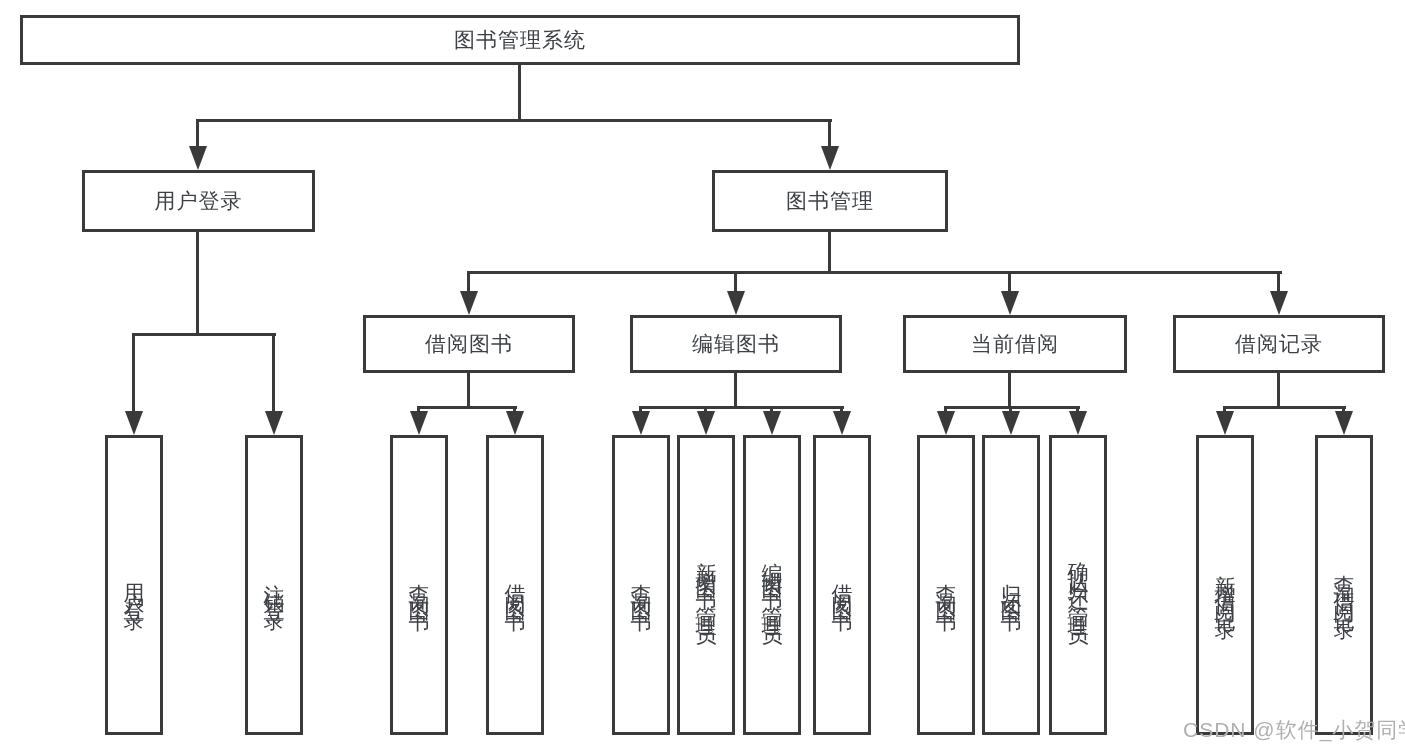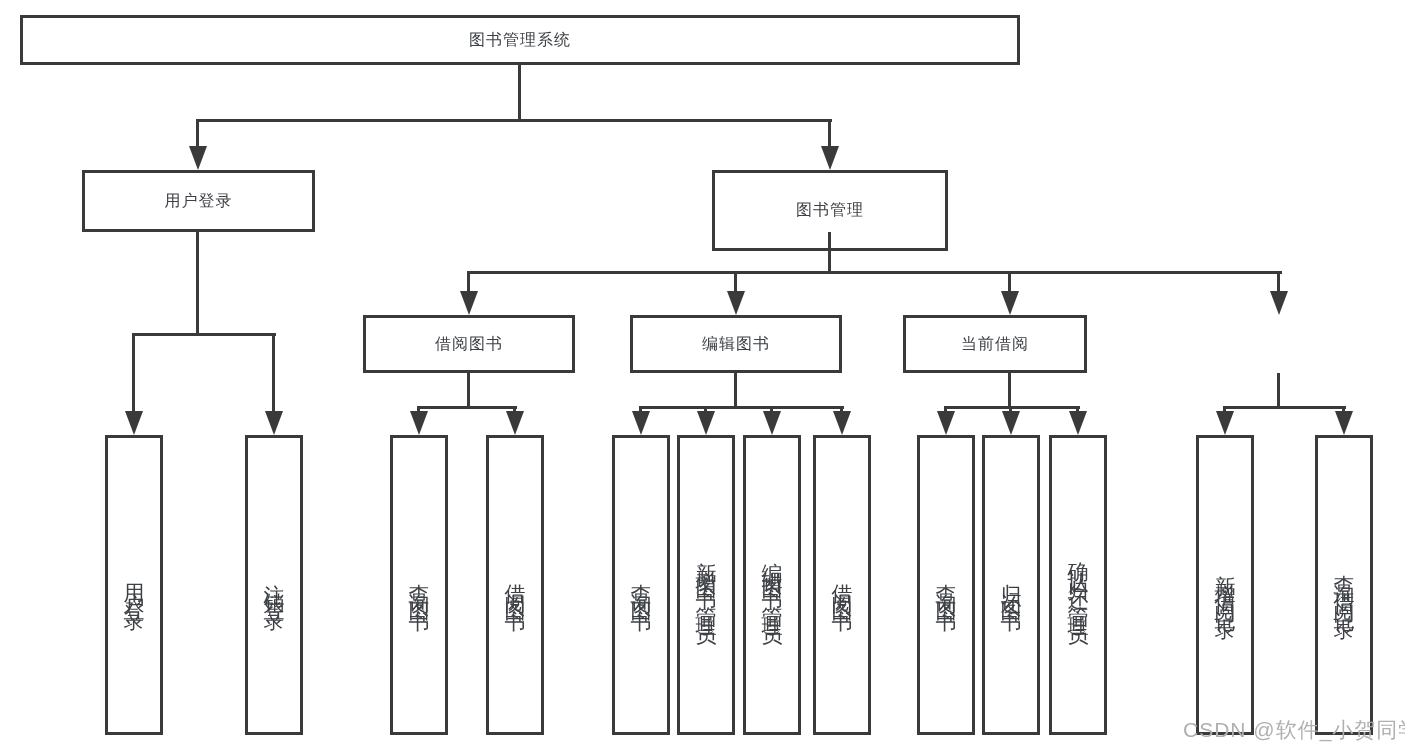--- a/index.html
+++ b/index.html
@@ -22,21 +22,21 @@
   }
   .box {
     position: absolute;
     box-sizing: border-box;
     border: 3px solid var(--line);
     background: var(--background);
     display: flex;
     align-items: center;
     justify-content: center;
     color: var(--text);
-    font-size: 16px;
+    font-size: 21px;
     letter-spacing: 1px;
     white-space: nowrap;
   }
   .vbox {
     writing-mode: vertical-rl;
     text-orientation: mixed;
     letter-spacing: 9px;
     font-size: 21px;
     white-space: normal;
   }
@@ -72,21 +72,21 @@
   <div class="box" style="left:20px; top:15px; width:1000px; height:50px;">图书管理系统</div>
 
   <div class="vline" style="left:518px; top:65px; height:56px;"></div>
   <div class="hline" style="left:196px; top:119px; width:636px;"></div>
   <div class="vline" style="left:196px; top:119px; height:29px;"></div>
   <div class="arrow" style="left:189px; top:146px;"></div>
   <div class="vline" style="left:828px; top:119px; height:29px;"></div>
   <div class="arrow" style="left:821px; top:146px;"></div>
 
   <div class="box" style="left:82px; top:170px; width:233px; height:62px;">用户登录</div>
-  <div class="box" style="left:712px; top:170px; width:236px; height:81px;">图书管理</div>
+  <div class="box" style="left:712px; top:170px; width:236px; height:62px;">图书管理</div>
 
   <div class="vline" style="left:196px; top:232px; height:104px;"></div>
   <div class="hline" style="left:132px; top:333px; width:144px;"></div>
   <div class="vline" style="left:132px; top:333px; height:80px;"></div>
   <div class="arrow" style="left:125px; top:411px;"></div>
   <div class="vline" style="left:272px; top:333px; height:80px;"></div>
   <div class="arrow" style="left:265px; top:411px;"></div>
 
   <div class="vline" style="left:828px; top:232px; height:42px;"></div>
   <div class="hline" style="left:468px; top:271px; width:814px;"></div>
@@ -94,21 +94,22 @@
   <div class="arrow" style="left:460px; top:291px;"></div>
   <div class="vline" style="left:734px; top:271px; height:24px;"></div>
   <div class="arrow" style="left:727px; top:291px;"></div>
   <div class="vline" style="left:1008px; top:271px; height:24px;"></div>
   <div class="arrow" style="left:1001px; top:291px;"></div>
   <div class="vline" style="left:1277px; top:271px; height:24px;"></div>
   <div class="arrow" style="left:1270px; top:291px;"></div>
 
   <div class="box" style="left:363px; top:315px; width:212px; height:58px;">借阅图书</div>
   <div class="box" style="left:630px; top:315px; width:212px; height:58px;">编辑图书</div>
-  <div class="box" style="left:903px; top:315px; width:184px; height:58px;">当前借阅</div>
+  <div class="box" style="left:903px; top:315px; width:224px; height:58px;">当前借阅</div>
+  <div class="box" style="left:1173px; top:315px; width:212px; height:58px;">借阅记录</div>
 
   <div class="vline" style="left:467px; top:373px; height:36px;"></div>
   <div class="hline" style="left:417px; top:406px; width:100px;"></div>
   <div class="vline" style="left:417px; top:406px; height:9px;"></div>
   <div class="arrow" style="left:410px; top:411px;"></div>
   <div class="vline" style="left:513px; top:406px; height:9px;"></div>
   <div class="arrow" style="left:506px; top:411px;"></div>
 
   <div class="vline" style="left:734px; top:373px; height:36px;"></div>
   <div class="hline" style="left:639px; top:406px; width:205px;"></div>

